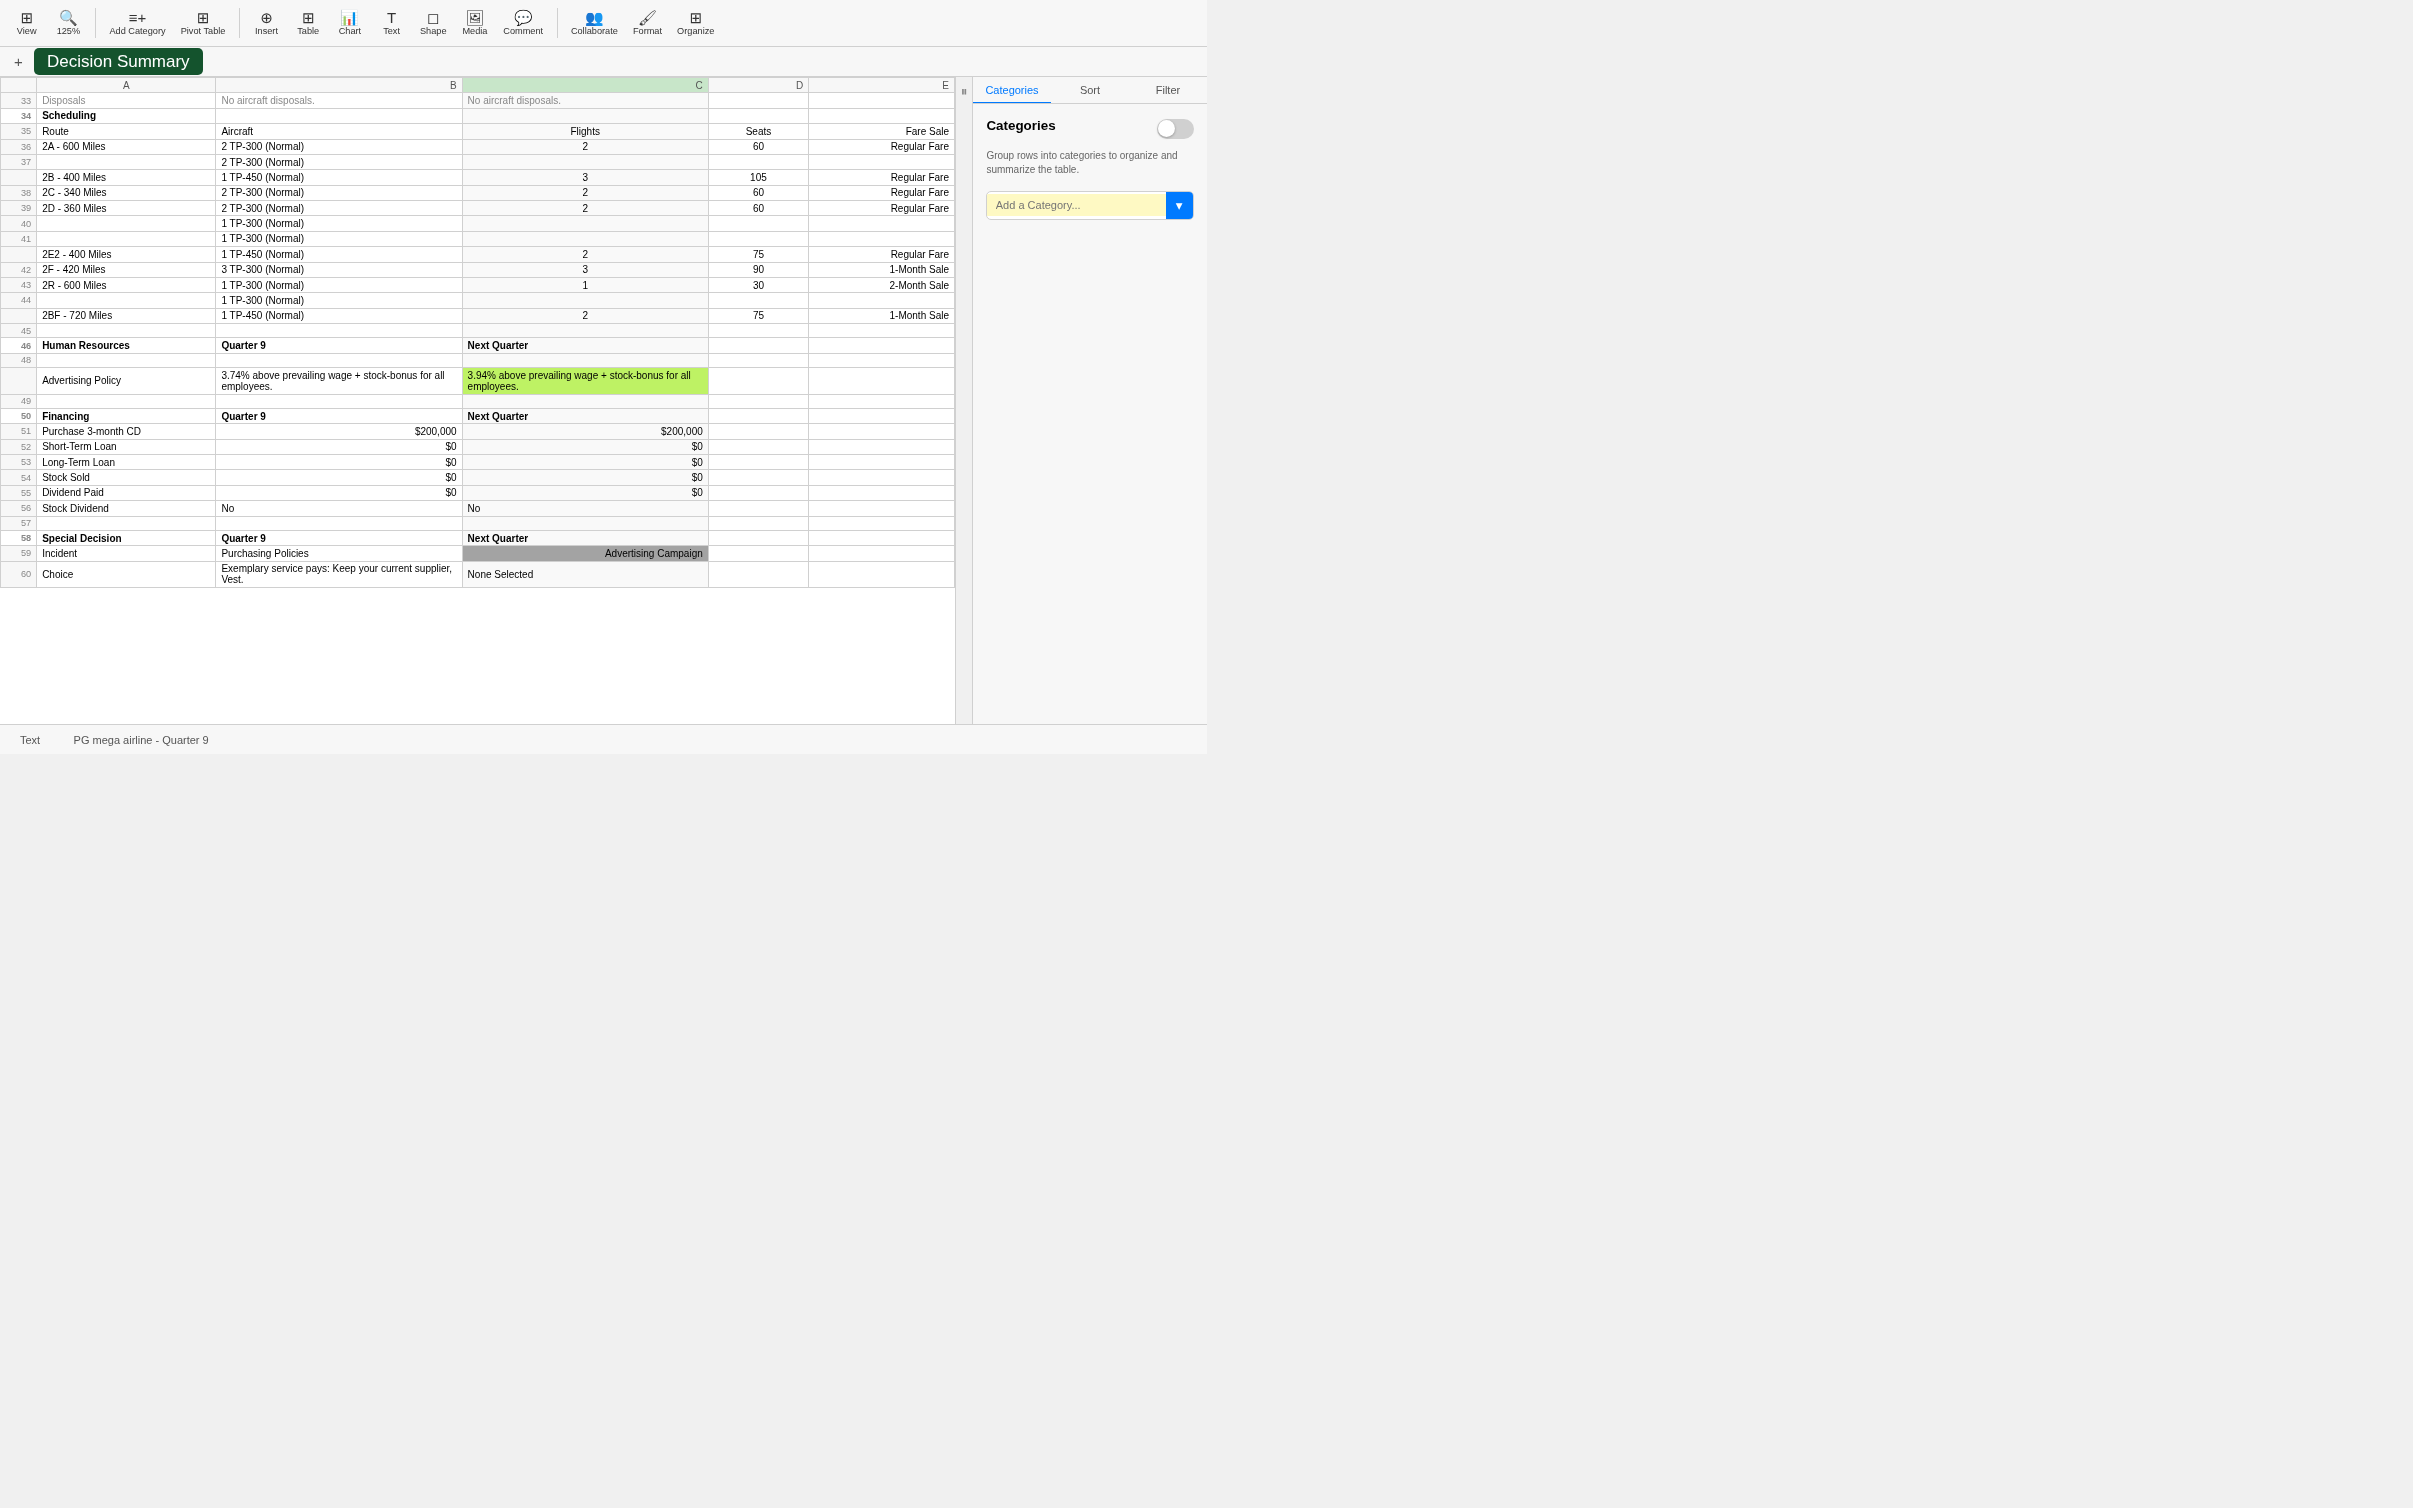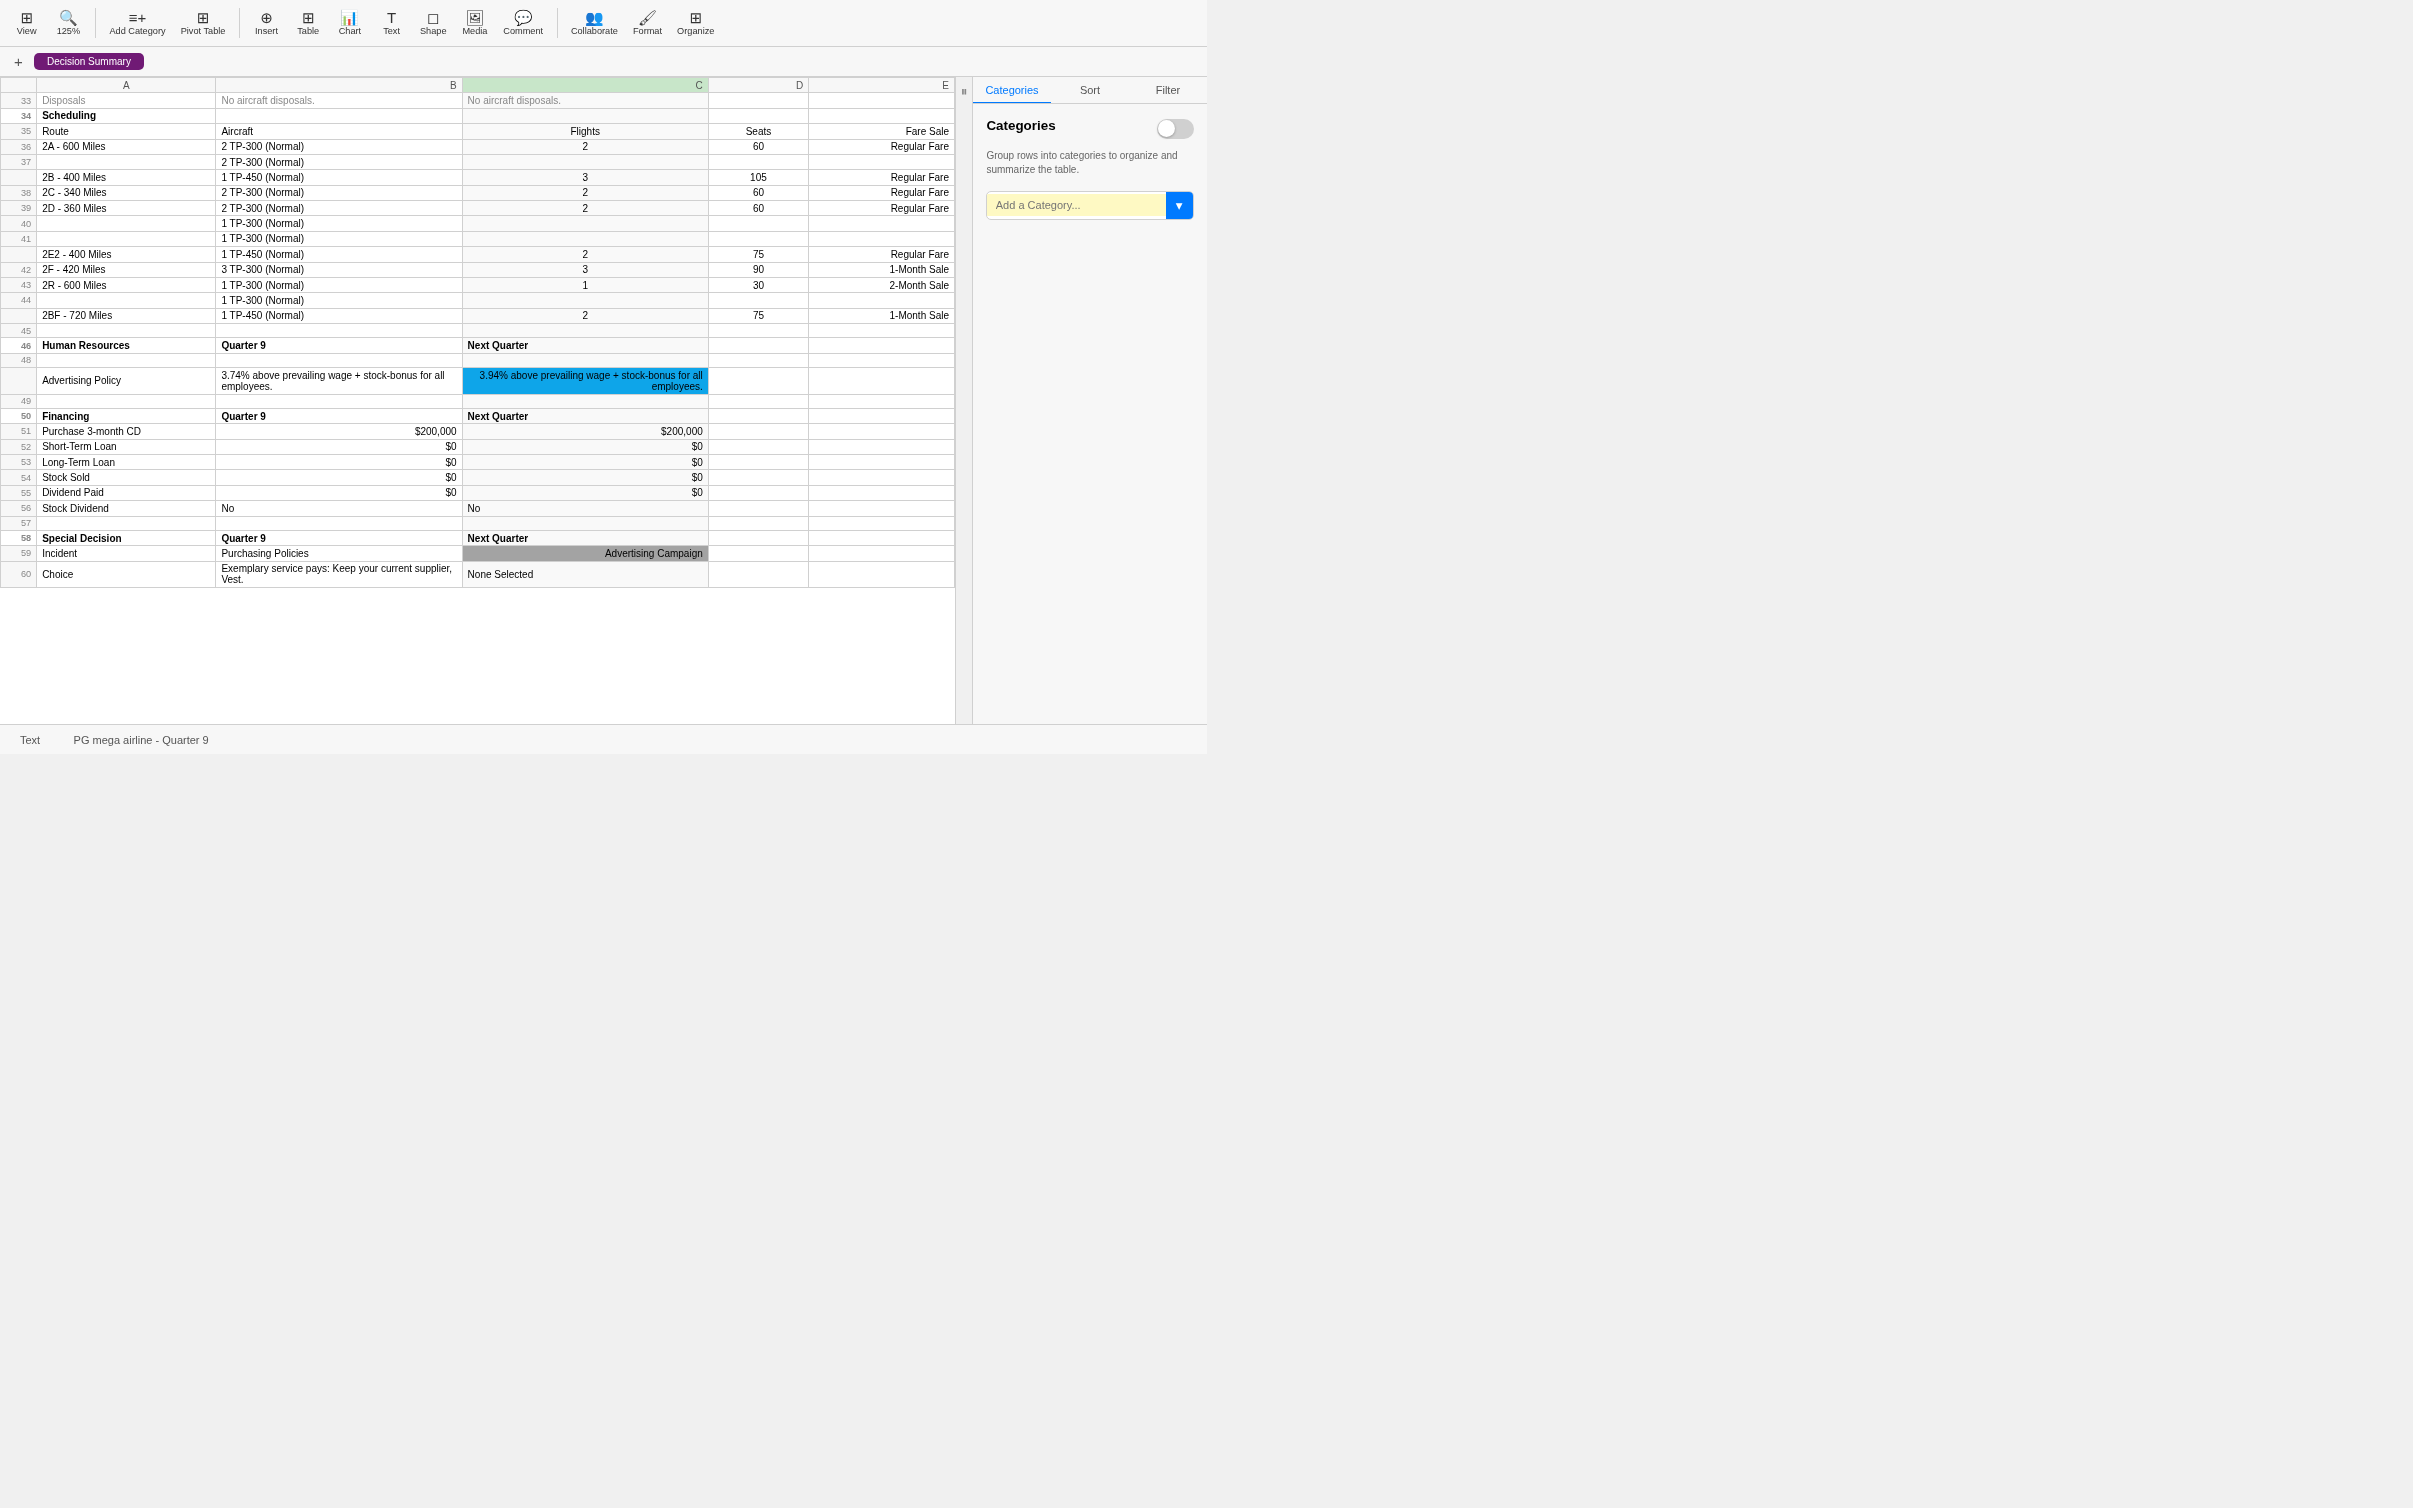--- a/index.html
+++ b/index.html
@@ -21,22 +21,22 @@
     .toolbar-group { display: flex; align-items: center; gap: 1.7px; }
 
     
     .tab-bar {
       display: flex; align-items: center; height: 30px;
       background: #f7f7f7; border-bottom: 0.8px solid #d0d0d0;
       padding: 0 6.7px; gap: 3.4px;
     }
     .tab-add { width: 23.5px; height: 23.5px; border-radius: 50%; background: transparent; border: none; font-size: 15px; color: #555; cursor: pointer; display: flex; align-items: center; justify-content: center; }
     .tab-item {
-      padding: 3.4px 13.4px; border-radius: 5px; cursor: pointer; font-size: 10px;
-      background: #701a75; color: white; font-weight: 500;
+      padding: 3.4px 13.4px; border-radius: 5px; cursor: pointer; font-size: 17px;
+      background: #14532d; color: white; font-weight: 500;
     }
 
     
     .main-layout { display: flex; height: calc(754px - 77px - 30px); }
 
     
     .spreadsheet-area { flex: 1; overflow: auto; background: white; position: relative; }
 
     
     .sheet-table { width: 100%; border-collapse: collapse; font-size: 10px; }
@@ -368,21 +368,21 @@
           <td class="col-b"></td>
           <td class="col-c" style="background:#f9f9f9;"></td>
           <td class="col-d"></td>
           <td class="col-e"></td>
         </tr>
 
         <tr>
           <td class="row-num"></td>
           <td class="col-a">Advertising Policy</td>
           <td class="col-b" style="text-align:left;white-space:normal;">3.74% above prevailing wage + stock-bonus for all employees.</td>
-          <td class="col-c" style="text-align:right;white-space:normal;background:#0ea5e9;">3.94% above prevailing wage + stock-bonus for all employees.</td>
+          <td class="col-c" style="text-align:left;white-space:normal;background:#bef264;">3.94% above prevailing wage + stock-bonus for all employees.</td>
           <td class="col-d"></td>
           <td class="col-e"></td>
         </tr>
 
         <tr>
           <td class="row-num">49</td>
           <td class="col-a"></td>
           <td class="col-b"></td>
           <td class="col-c" style="background:#f9f9f9;"></td>
           <td class="col-d"></td>

